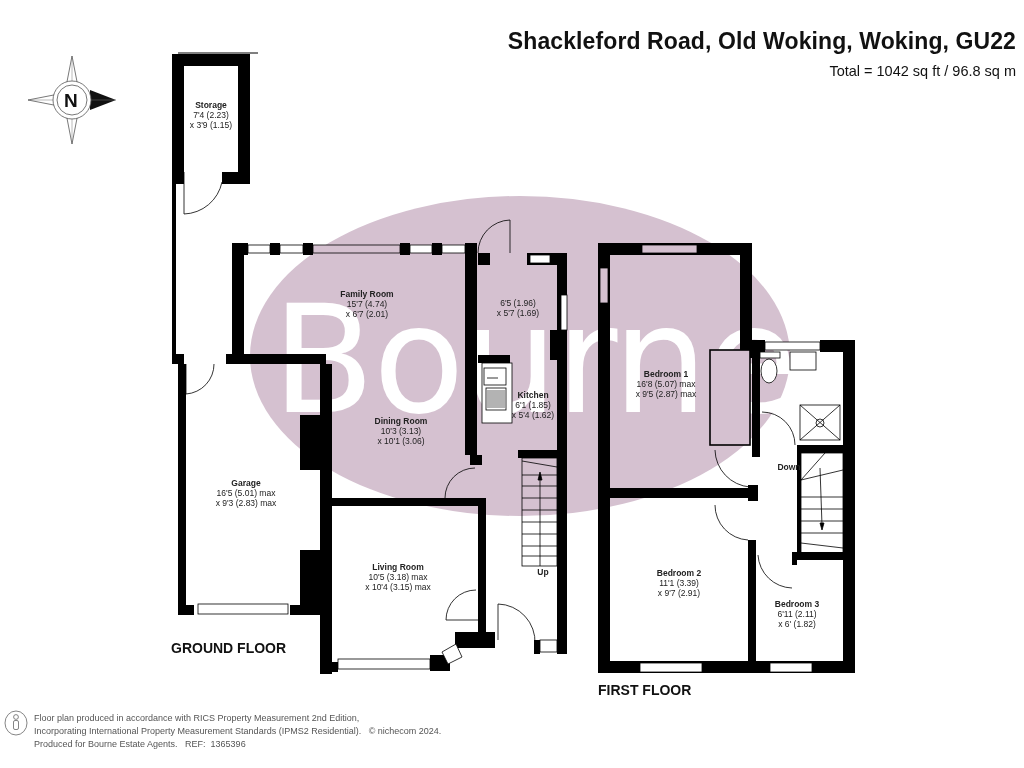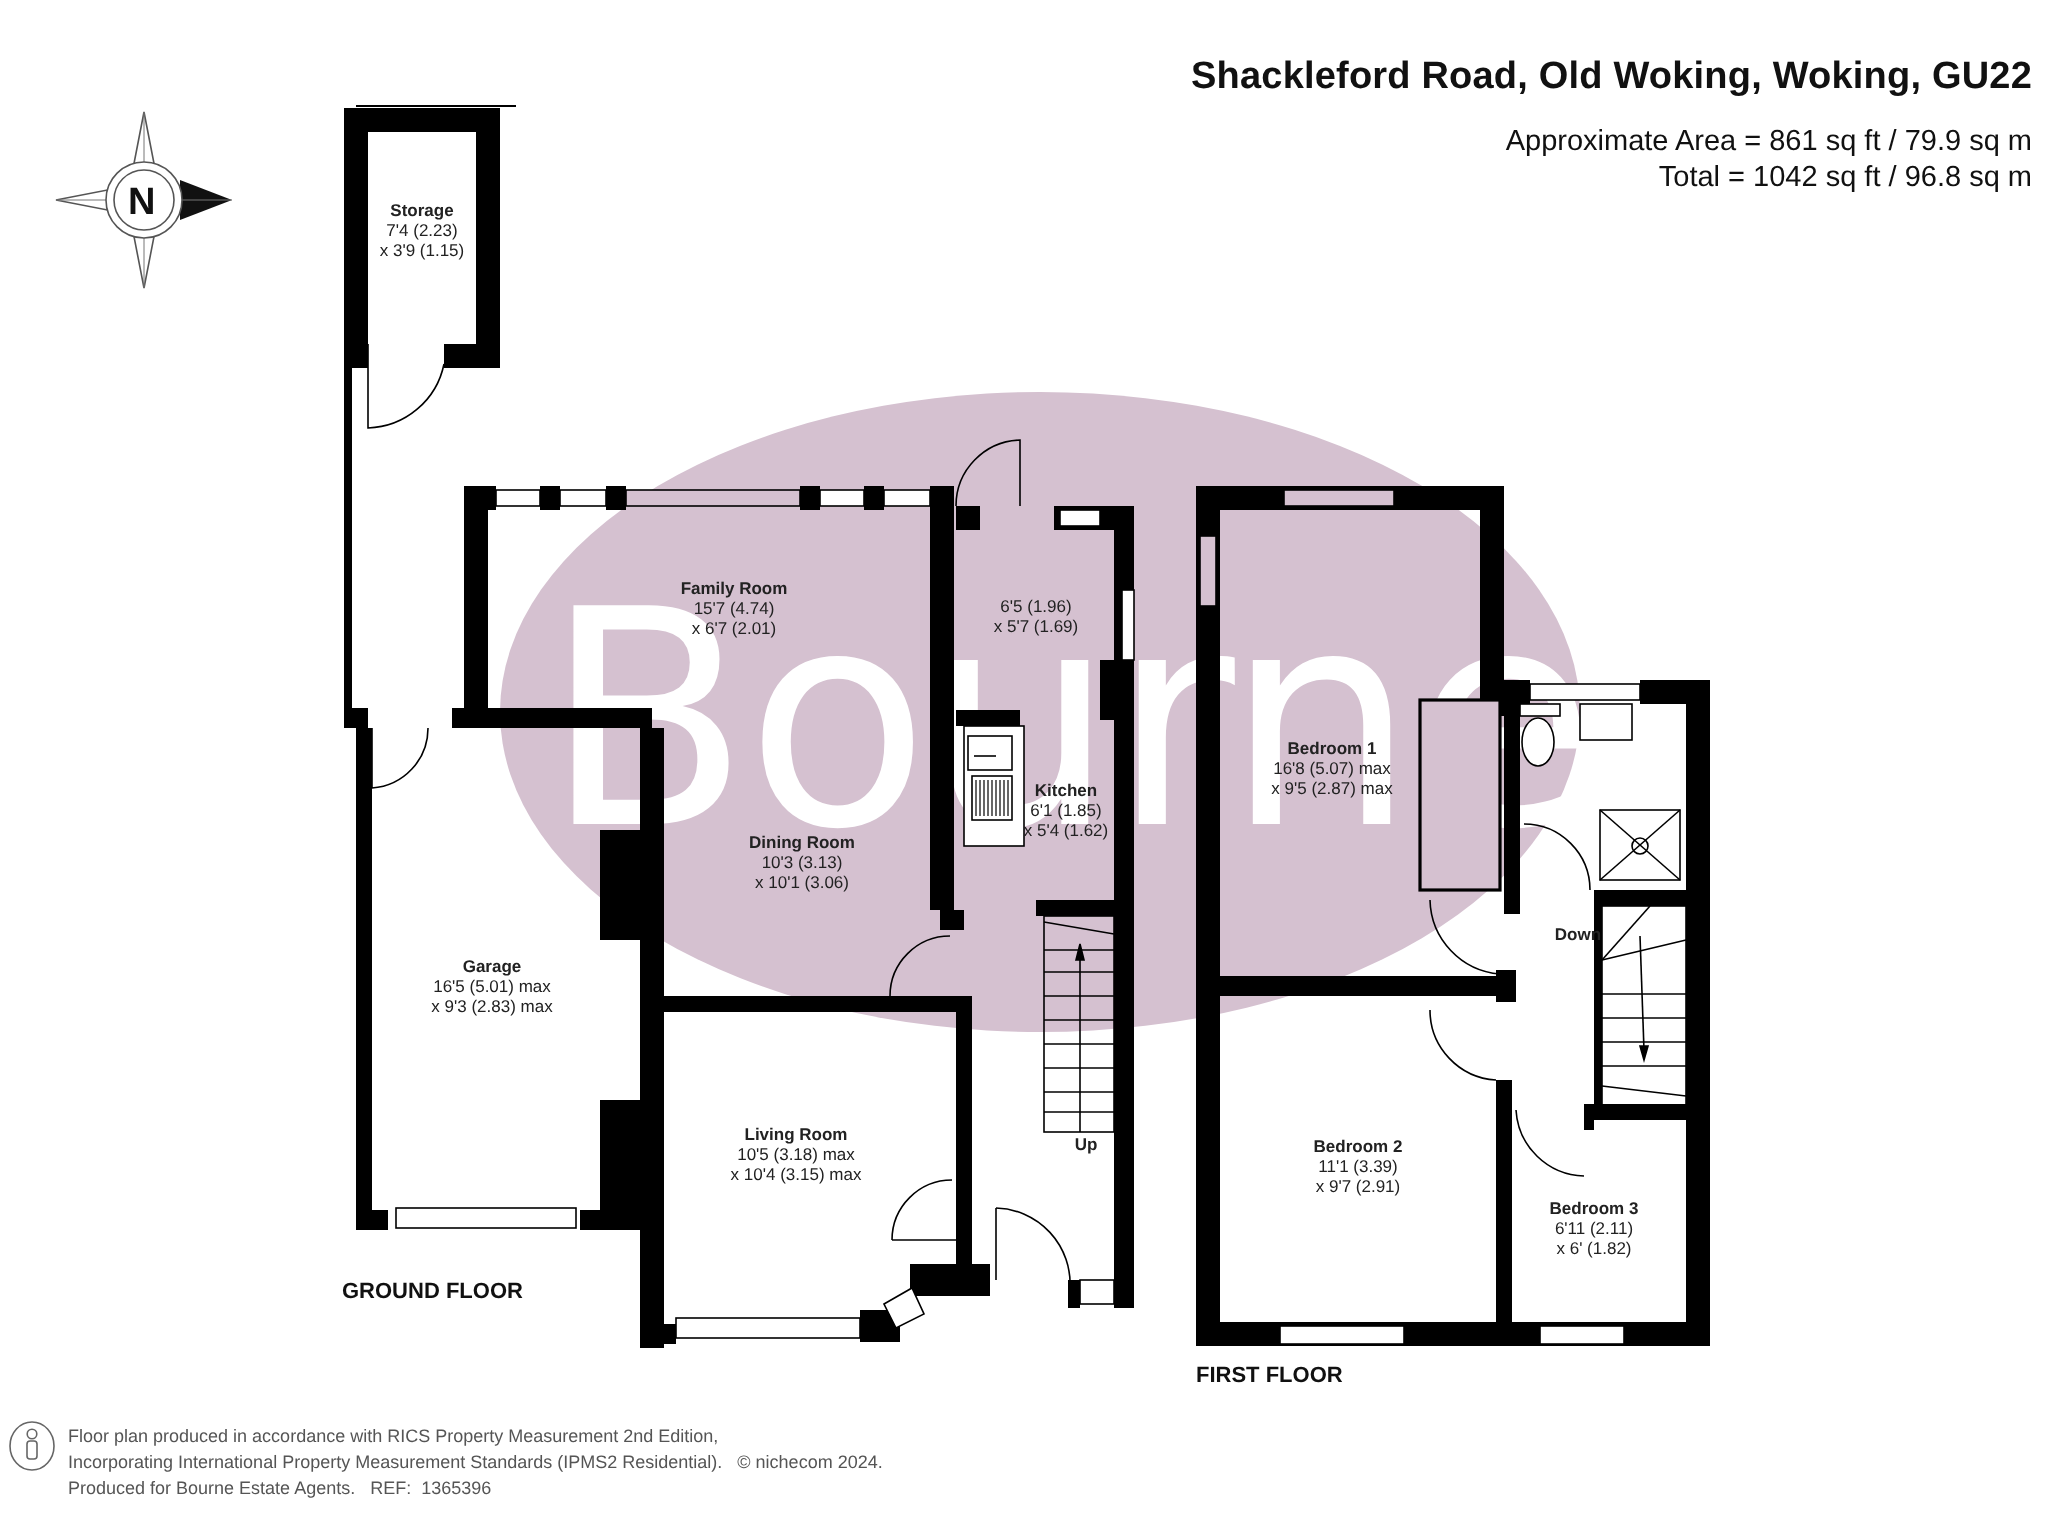--- a/index.html
+++ b/index.html
@@ -1,30 +1,29 @@
 <!DOCTYPE html>
 <html><head>
 <meta charset="utf-8">
 <style>
   html, body { margin:0; padding:0; background:#ffffff; }
   body { width:1024px; height:768px; position:relative; overflow:hidden; font-family:"Liberation Sans", sans-serif; color:#111; }
-  .title { position:absolute; right:8px; top:28px; font-weight:bold; font-size:19px; letter-spacing:0.1px; white-space:nowrap;text-align:right; }
+  .title { position:absolute; right:8px; top:28px; font-weight:bold; font-size:23px; letter-spacing:0.1px; white-space:nowrap;text-align:right; }
   .areas { position:absolute; right:8px; top:62px; text-align:right; font-size:14.5px; line-height:18px; }
   .areas .note { font-size:9.5px; margin-top:3px; line-height:12px; }
   svg.plan { position:absolute; left:0; top:0; }
   .footer { position:absolute; left:34px; top:712px; font-size:9px; line-height:13px; color:#555; }
   .footer-icon { position:absolute; left:4px; top:710px; width:24px; height:26px; }
-  .floor-label { position:absolute; font-weight:bold; font-size:11px; }
+  .floor-label { position:absolute; font-weight:bold; font-size:14px; }
 </style>
 </head>
 <body>
 
 <div class="title">Shackleford Road, Old Woking, Woking, GU22</div>
 <div class="areas">
-  <div>Approximate Area = 861 sq ft / 79.9 sq m</div>
   <div>Total = 1042 sq ft / 96.8 sq m</div>
 </div>
 
 <svg class="plan" width="1024" height="768" viewBox="0 0 1024 768">
 
   <ellipse cx="520" cy="356" rx="270" ry="160" fill="#d5c1d0"></ellipse>
   <text x="272" y="412" font-family="DejaVu Sans, sans-serif" font-size="150" fill="#ffffff" letter-spacing="-2">Bourne</text>
 
   <g transform="translate(72,100)">
     <polygon points="0,-44 7,-8 0,0 -7,-8" fill="none" stroke="#555" stroke-width="0.8"></polygon>

